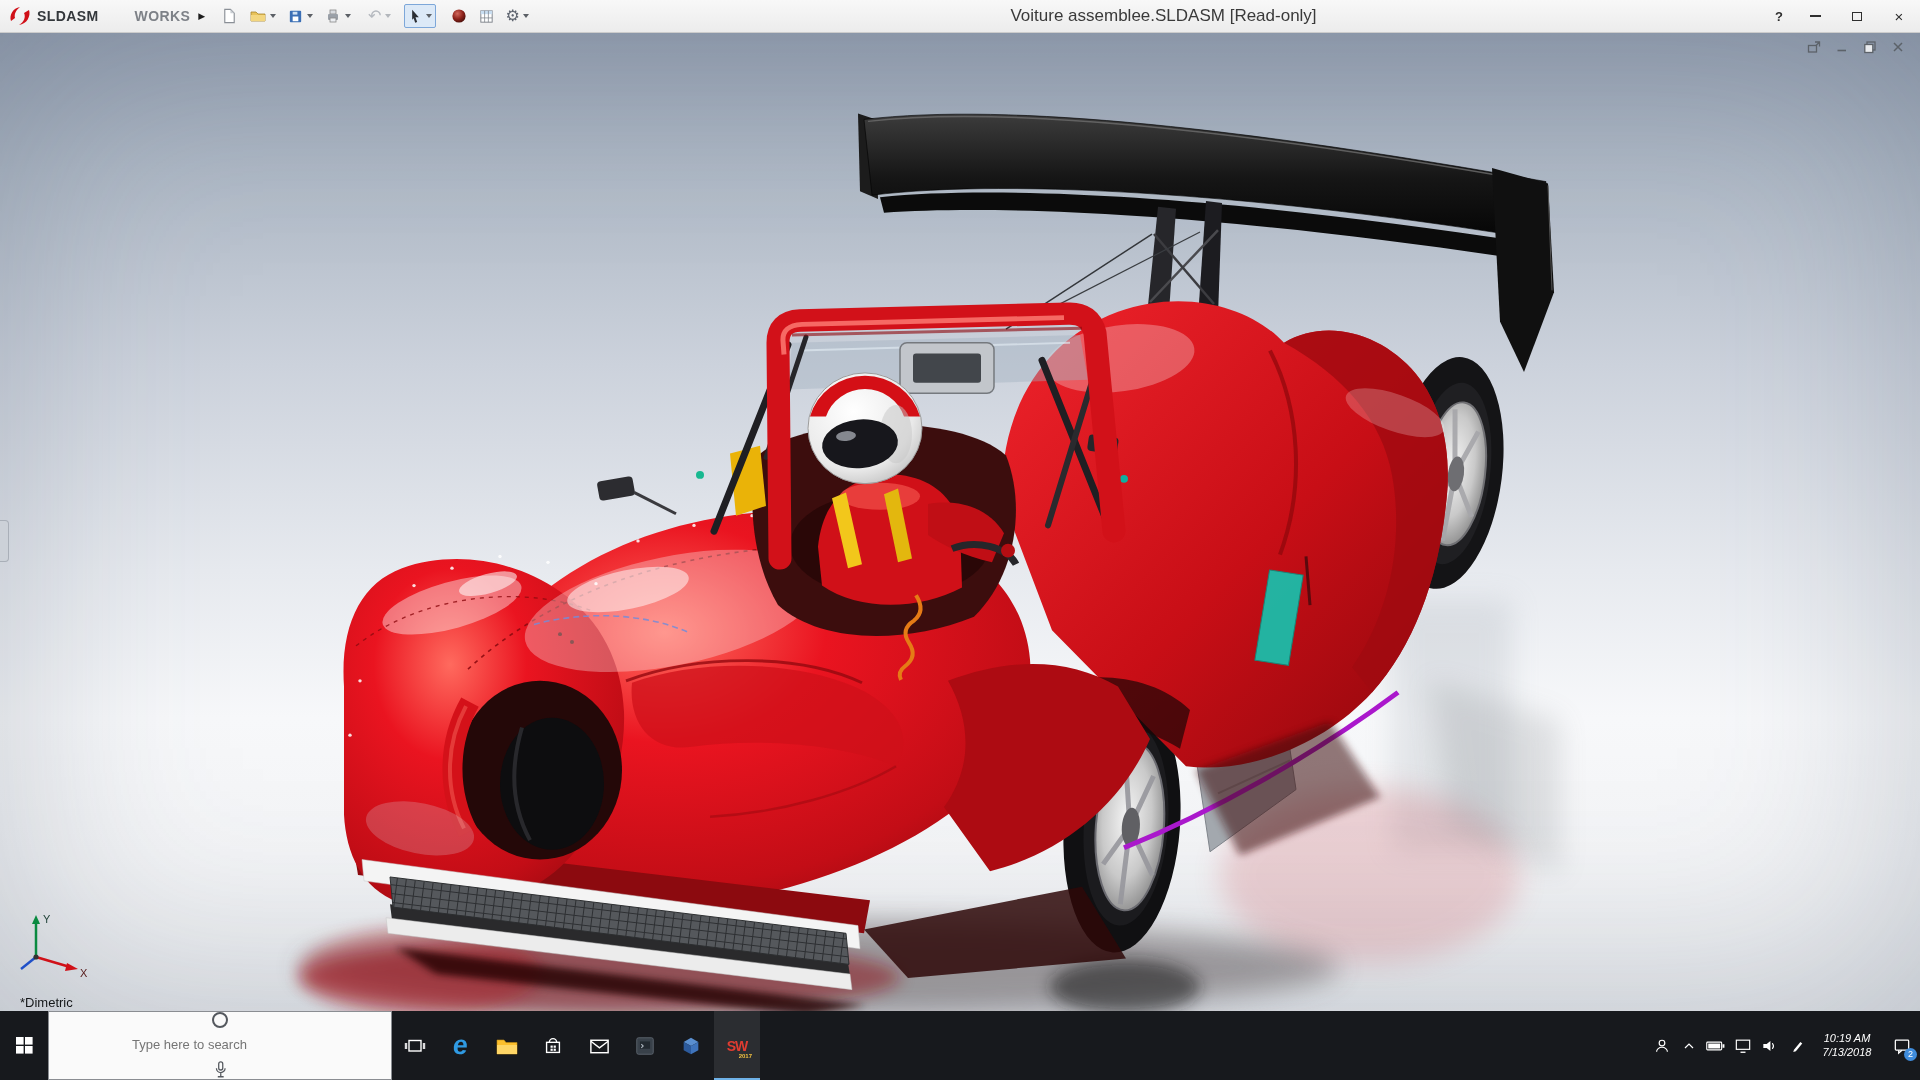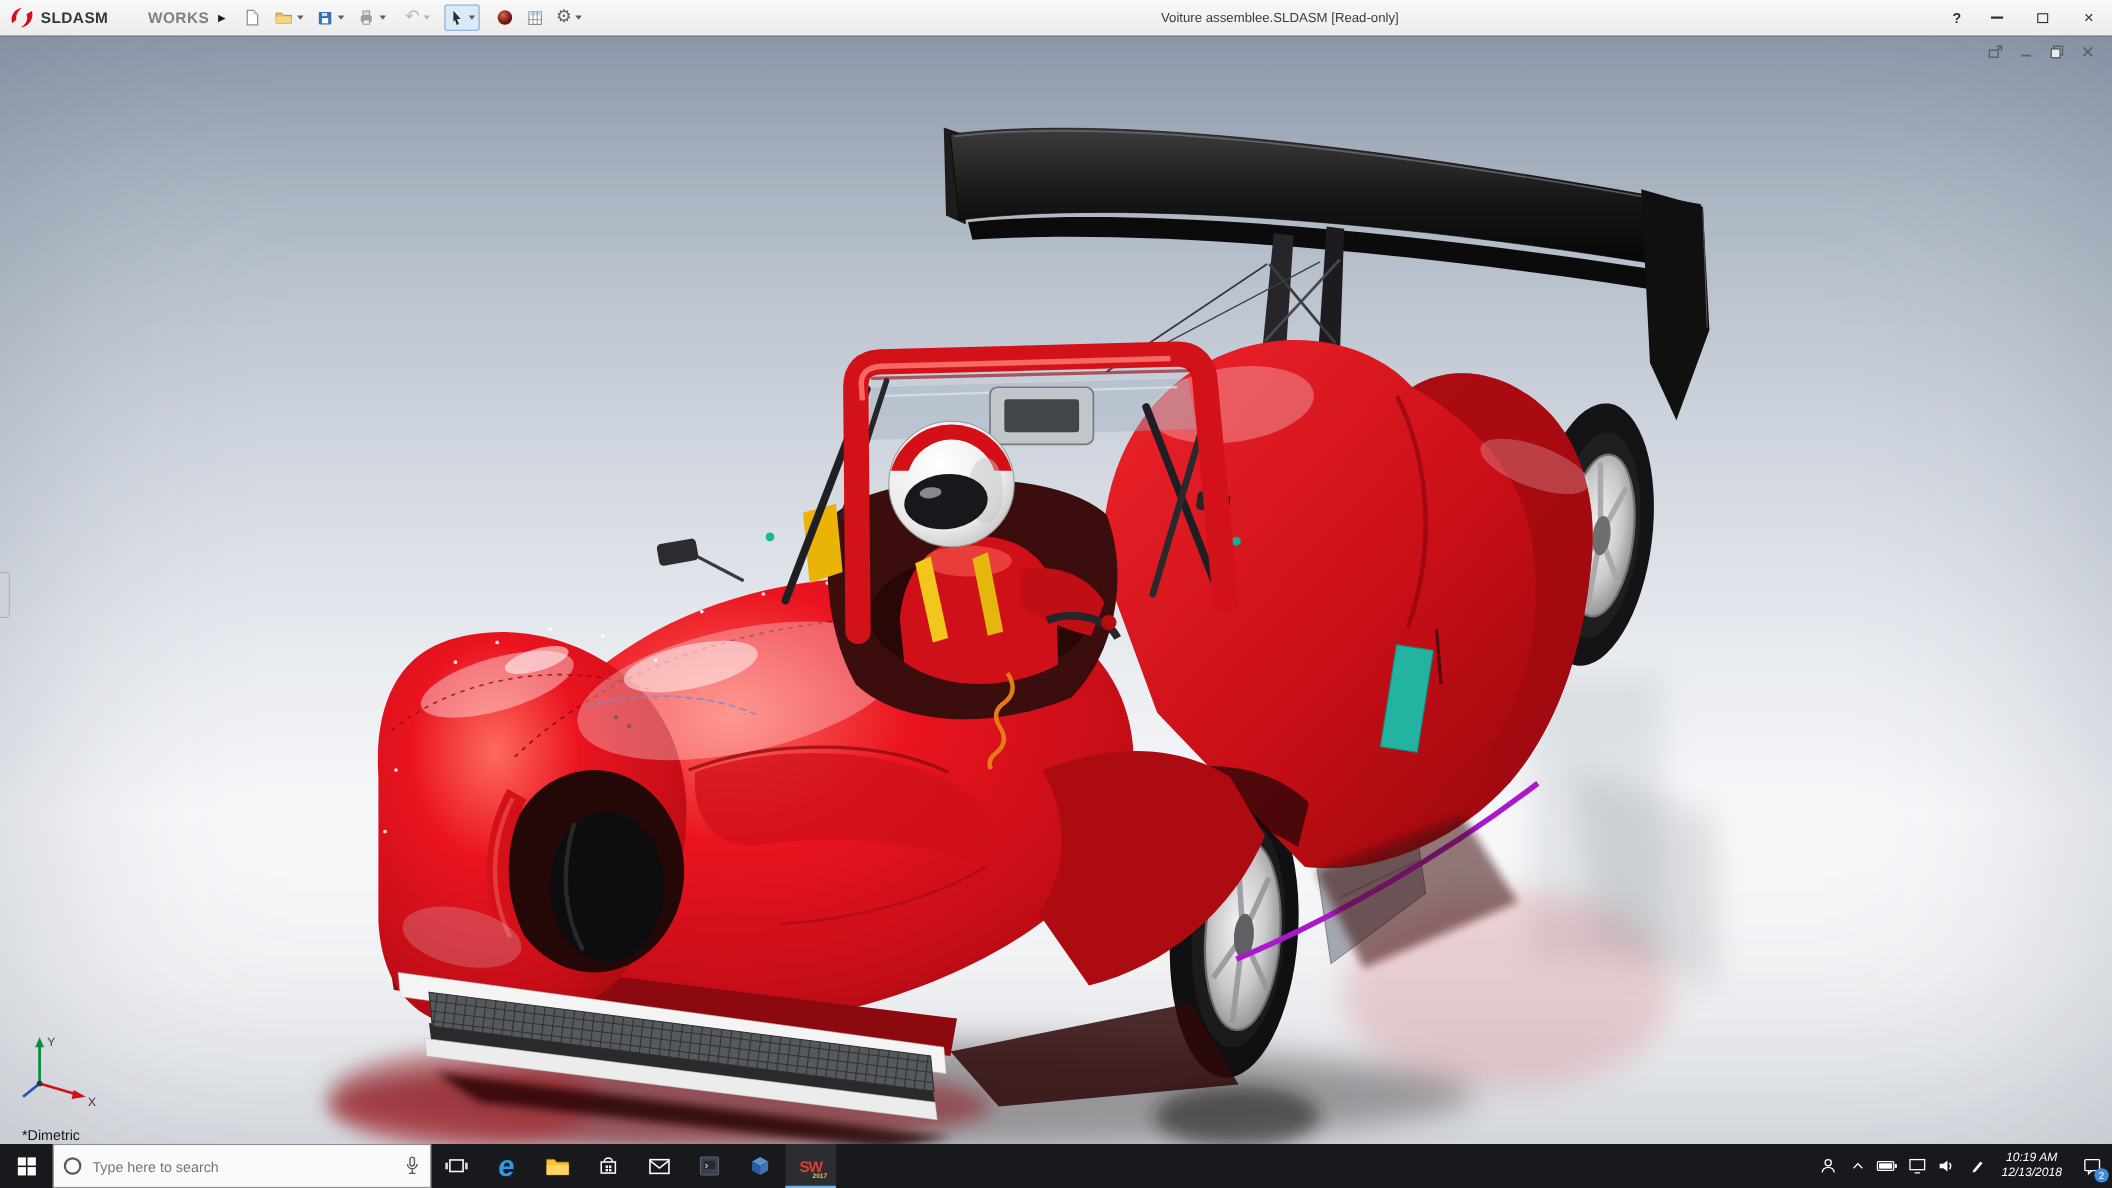--- a/index.html
+++ b/index.html
@@ -28,21 +28,21 @@
     height:24px; display:flex; align-items:center; padding:0 3px;
     border:1px solid transparent; border-radius:2px; margin-right:3px; cursor:default;
   }
   .tool.active{ border-color:#7da7d9; background:#dce9f7; }
   .tool .glyph{ font-size:16px; line-height:1; }
   .caret{ width:0; height:0; border-left:3.5px solid transparent; border-right:3.5px solid transparent;
           border-top:4px solid #5c6066; margin-left:3px; }
   .caret.dim{ border-top-color:#b3b7bc; }
   .tb-title{
     position:absolute; left:60.6%; transform:translateX(-50%);
-    font-size:12px; color:#3a3a3a; white-space:nowrap;
+    font-size:17px; color:#3a3a3a; white-space:nowrap;
   }
   .winctl{ position:absolute; right:0; top:0; height:100%; display:flex; align-items:center; }
   .winbtn{ width:42px; height:100%; display:flex; align-items:center; justify-content:center; color:#2e2e2e; font-size:15px; }
   .help{ width:30px; font-weight:bold; font-size:13px; }
   .min-line{ width:11px; height:2px; background:#2e2e2e; }
   .max-box{ width:10px; height:9px; border:1.5px solid #2e2e2e; }
 
   
   .viewport{
     flex:1; position:relative; overflow:hidden;
@@ -59,21 +59,21 @@
   .triad{ position:absolute; left:10px; bottom:26px; }
   .orient{ position:absolute; left:20px; bottom:1px; font-size:13px; color:#151719; }
 
   
   .taskbar{ flex:0 0 40px; display:flex; align-items:stretch; background:#17191d; }
   .slot{ width:46px; display:flex; align-items:center; justify-content:center; }
   .slot.active{ background:rgba(255,255,255,.09); box-shadow:inset 0 -2px 0 #6fb2e8; }
   .start{ width:48px; }
   .searchbox{
     width:344px; background:#fafafa; border:1px solid #8a8d92;
-    display:flex; align-items:center; gap:8px; padding:0 9px;
+    display:flex; align-items:center; gap:8px; padding:0 9px;flex-direction:column;
   }
   .cortana-ring{ width:16px; height:16px; border:2px solid #54585e; border-radius:50%; flex:0 0 auto; }
   .searchbox input{
     flex:1; min-width:0; border:none; outline:none; background:transparent;
     font-size:13px; color:#333; font-family:inherit;
   }
   .edge-e{ font-size:27px; font-weight:bold; color:#2f9ae3; transform:skewX(-6deg); line-height:1; }
   .sw-tile{ position:relative; width:26px; height:26px; display:flex; align-items:center; justify-content:center; }
   .sw-label{ color:#e03c31; font-weight:bold; font-size:14px; letter-spacing:-1px; }
   .sw-year{ position:absolute; right:-2px; bottom:0; font-size:6px; color:#f0c040; font-weight:bold; }
@@ -529,21 +529,21 @@
         <path d="M 15 7 a 5 5 0 0 1 0 6" fill="none" stroke="#fff" stroke-width="1.4" stroke-linecap="round"></path>
       </svg>
     </div>
     <div class="ticon">
       <svg width="18" height="18" viewBox="0 0 24 24">
         <path d="M 8 17 L 16.5 6.5 L 19 8.6 L 10.5 19 L 7 20 Z" fill="#fff"></path>
       </svg>
     </div>
     <div class="clock">
       <div>10:19 AM</div>
-      <div>12/13/2018</div>
+      <div>7/13/2018</div>
     </div>
     <div class="action">
       <svg width="20" height="20" viewBox="0 0 24 24">
         <rect x="4" y="5" width="16" height="12" rx="1" fill="none" stroke="#fff" stroke-width="1.5"></rect>
         <path d="M 8 17 V 20.5 L 12 17" fill="none" stroke="#fff" stroke-width="1.5"></path>
       </svg>
       <span class="badge">2</span>
     </div>
   </div>
 </div>

